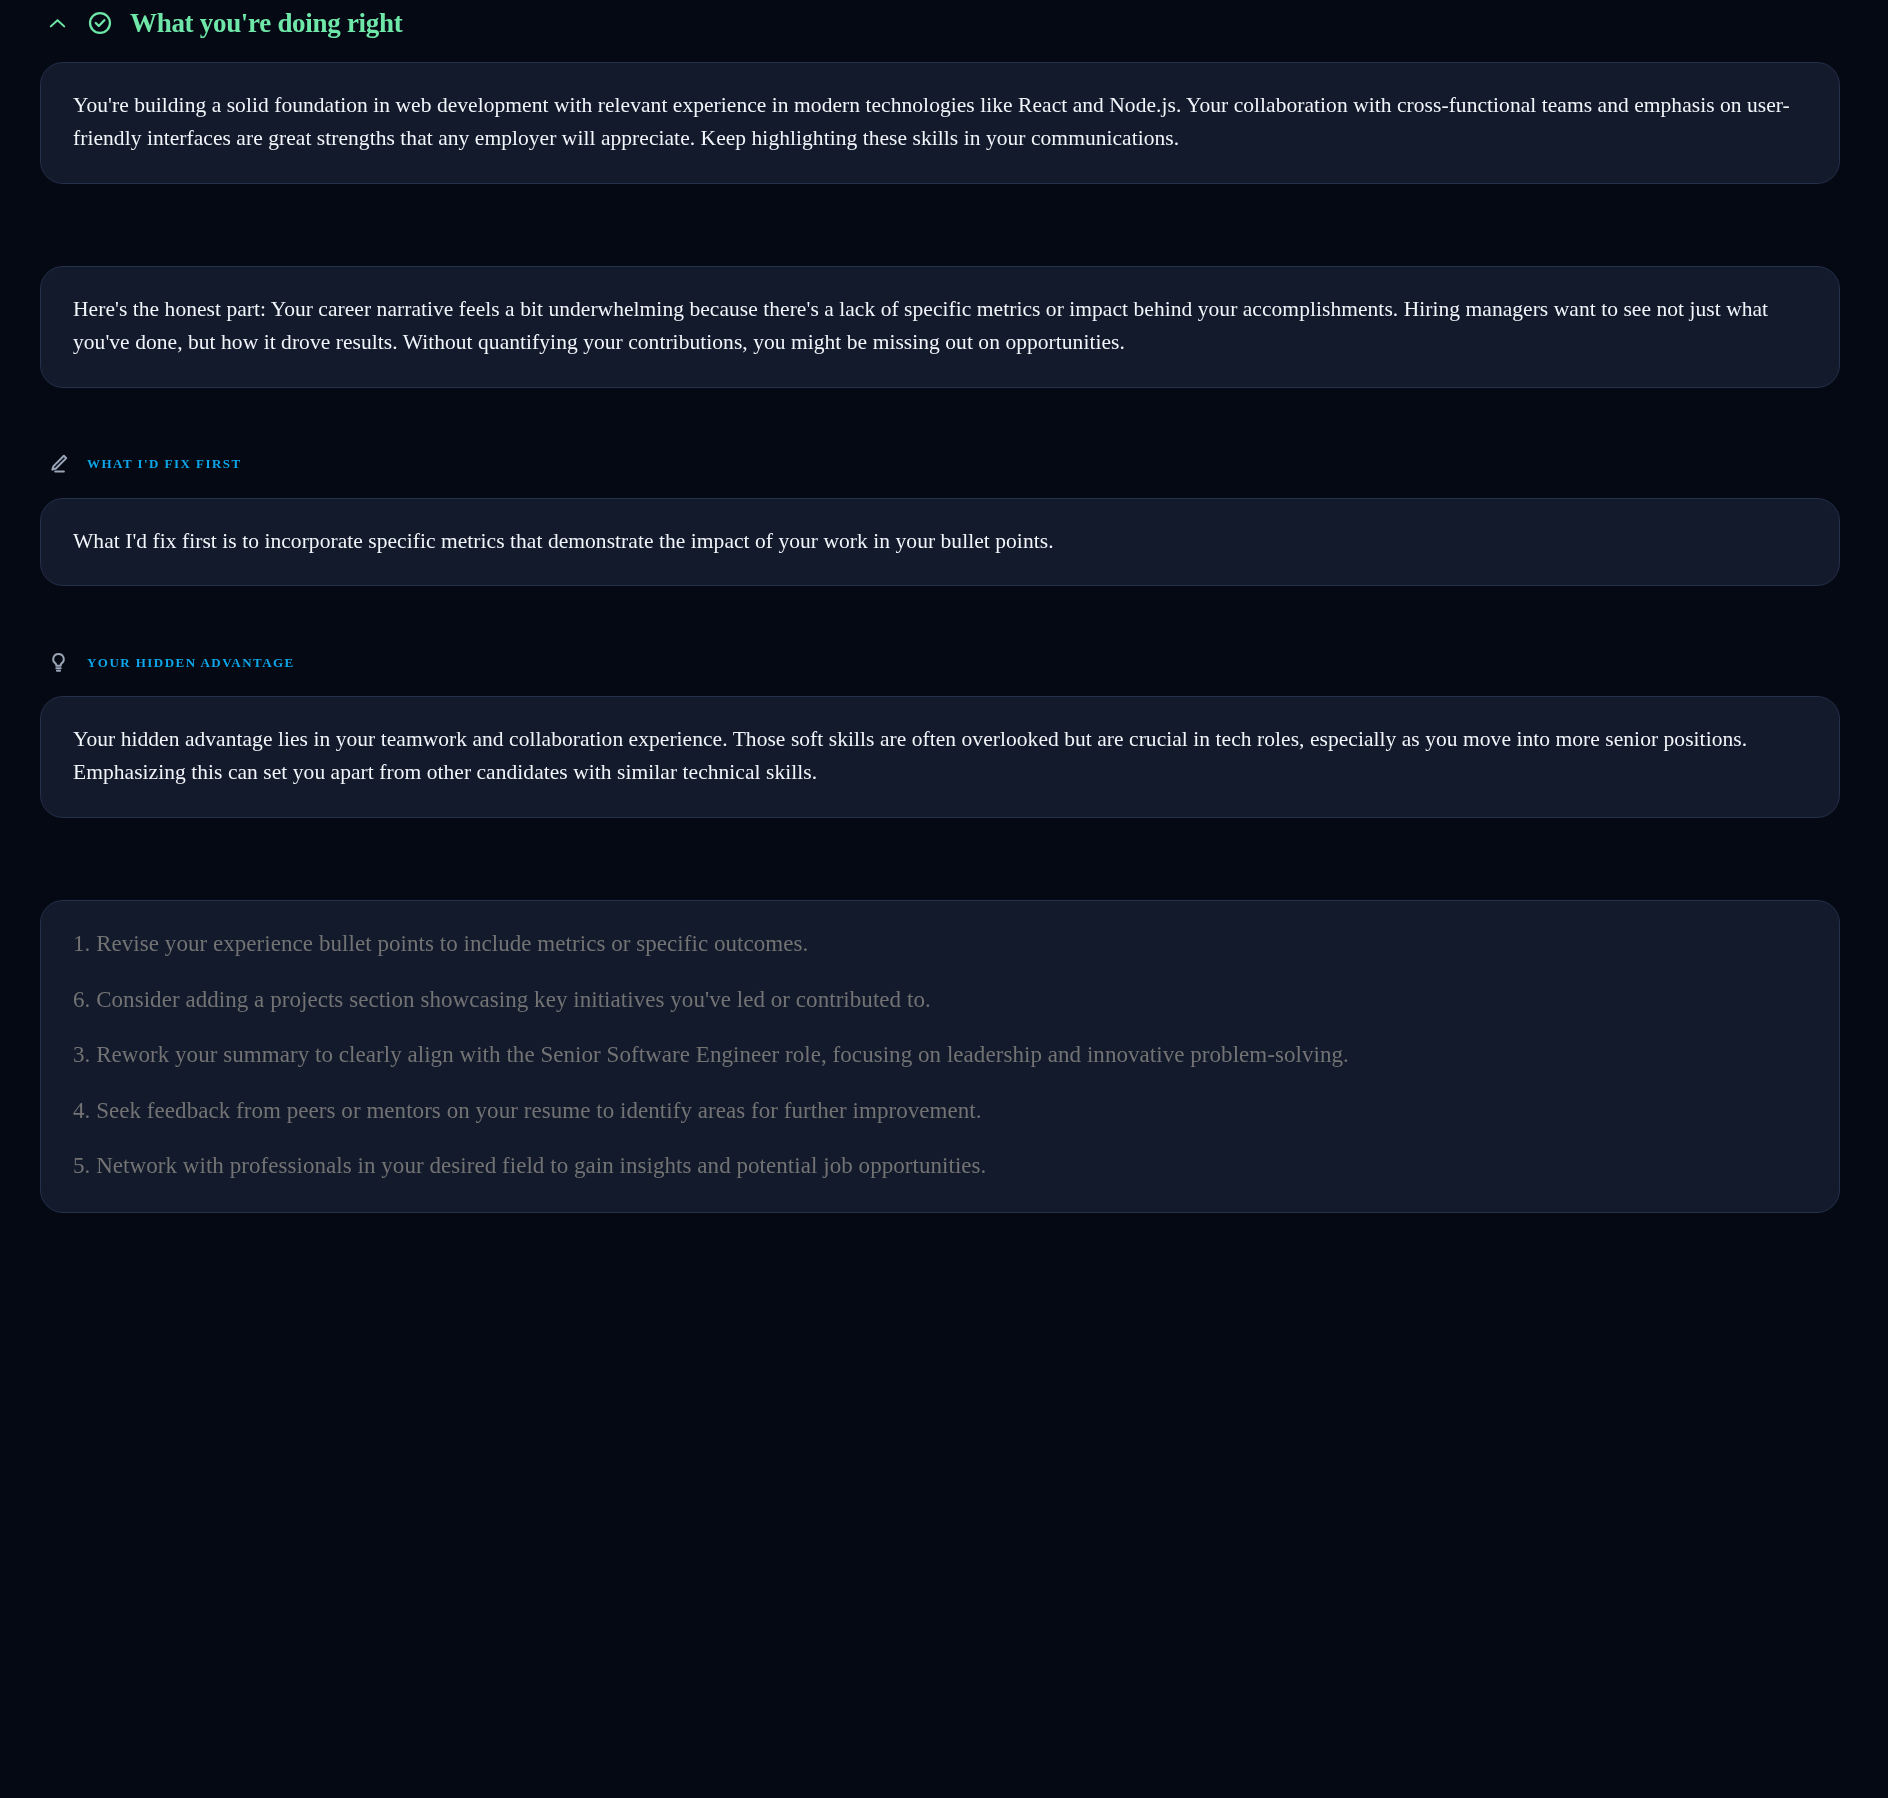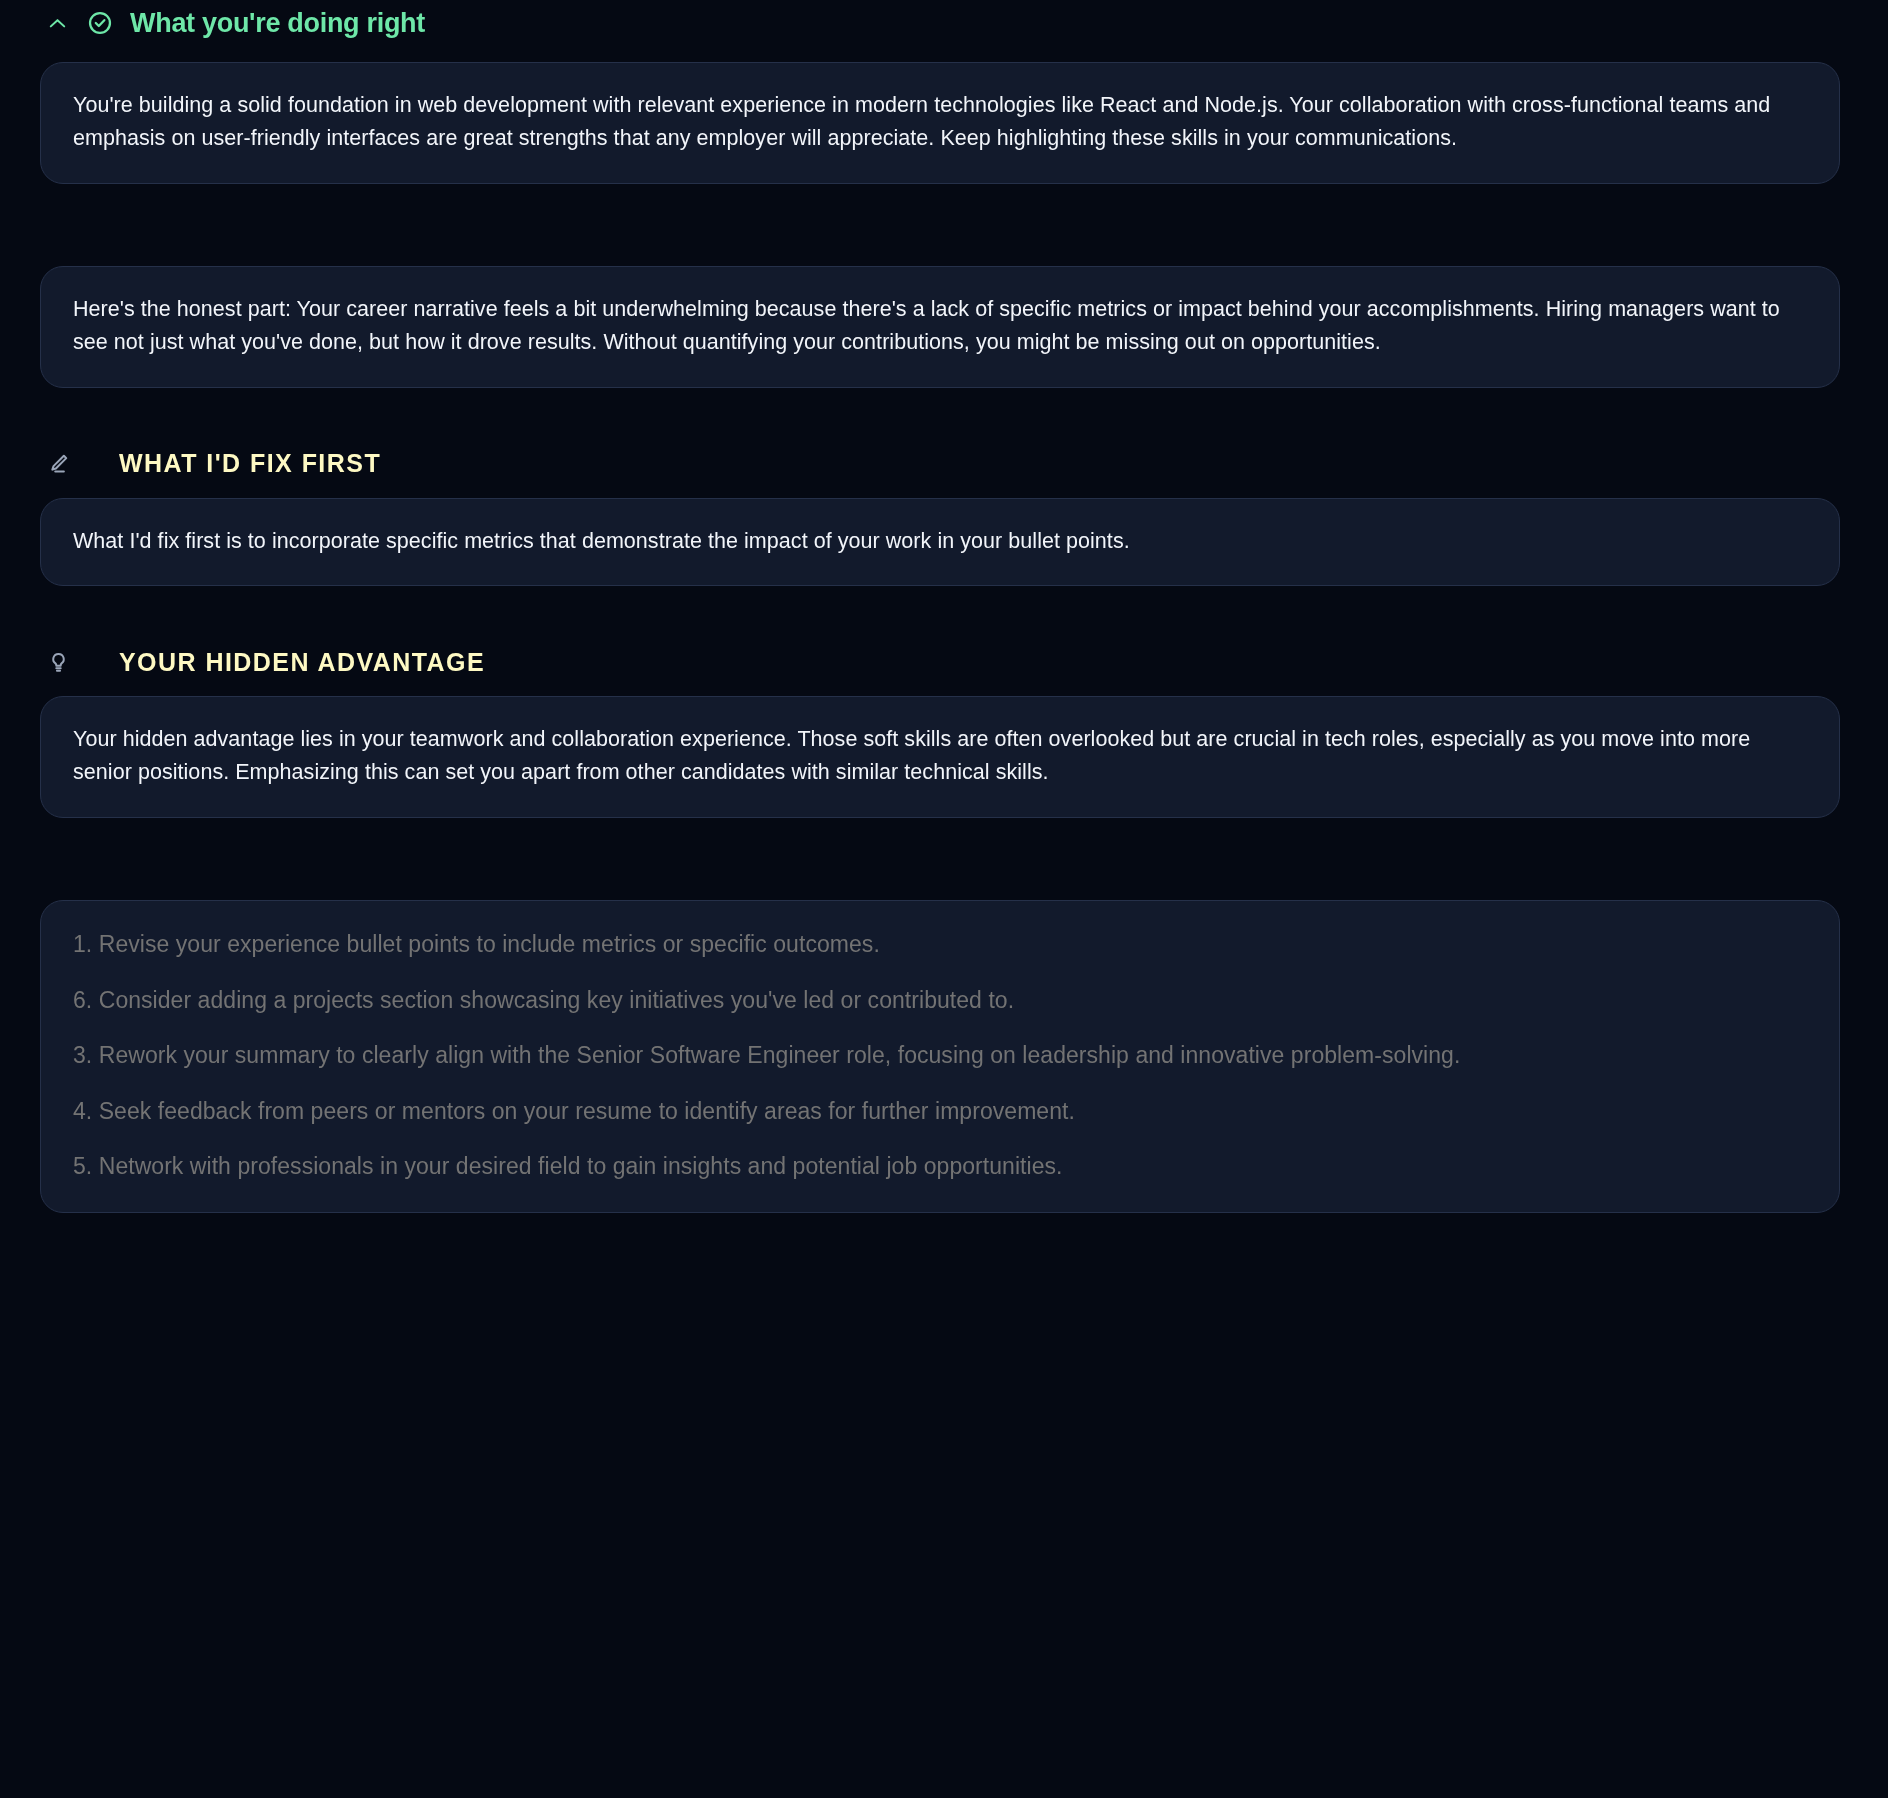--- a/index.html
+++ b/index.html
@@ -12,20 +12,21 @@
     -webkit-font-smoothing: antialiased;
   }
 
   .page {
     width: 1888px;
     height: 1518px;
     background: #050913;
     padding: 0 48px 4px 40px;
     overflow: hidden;
     position: relative;
+    font-family: Liberation Serif, serif;
   }
 
   
   .sec-head {
     display: flex;
     align-items: center;
     gap: 16px;
     height: 46px;
     padding-left: 4px;
   }
@@ -64,28 +65,27 @@
     height: 36px;
     padding-left: 6px;
   }
   .mini-head .lead-icon {
     width: 24px; height: 24px;
     display: flex; align-items: center; justify-content: center;
     flex: none;
   }
   .mini-head .lead-icon svg { stroke: #9aa5b8; }
   .mini-title {
-    font-size: 25px;
+    font-size: 13px;
     font-weight: 700;
     letter-spacing: 1.45px;
-    color: #fef9c3;
+    color: #0ea5e9;
     text-transform: uppercase;
     line-height: 1;
     white-space: nowrap;
-    margin-left: 32px;
   }
 
   
   .card {
     margin-top: 16px;
     background: #121a2c;
     border: 1px solid #253049;
     border-radius: 23px;
     padding: 26px 30px 28px 32px;
   }

